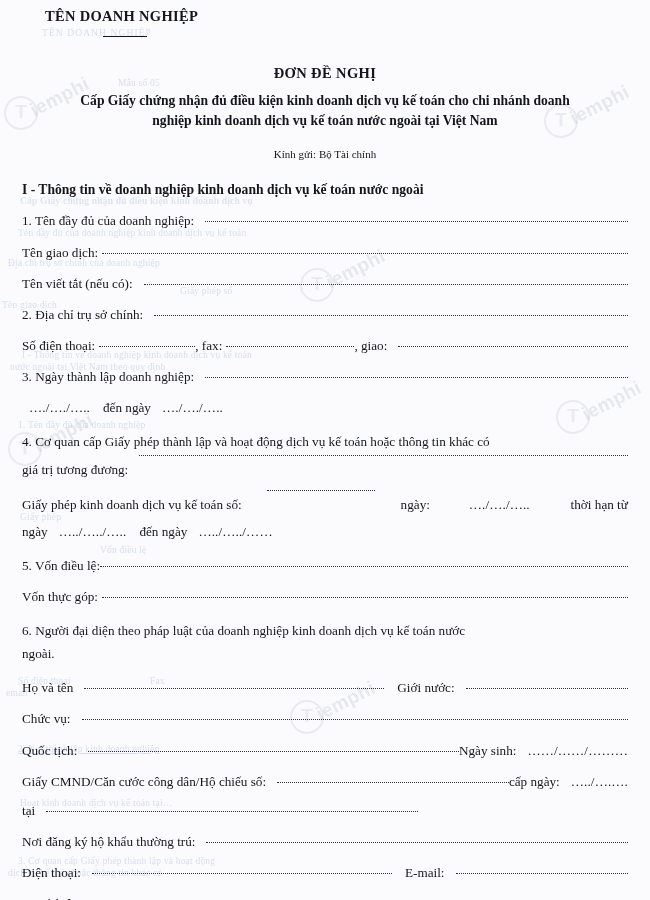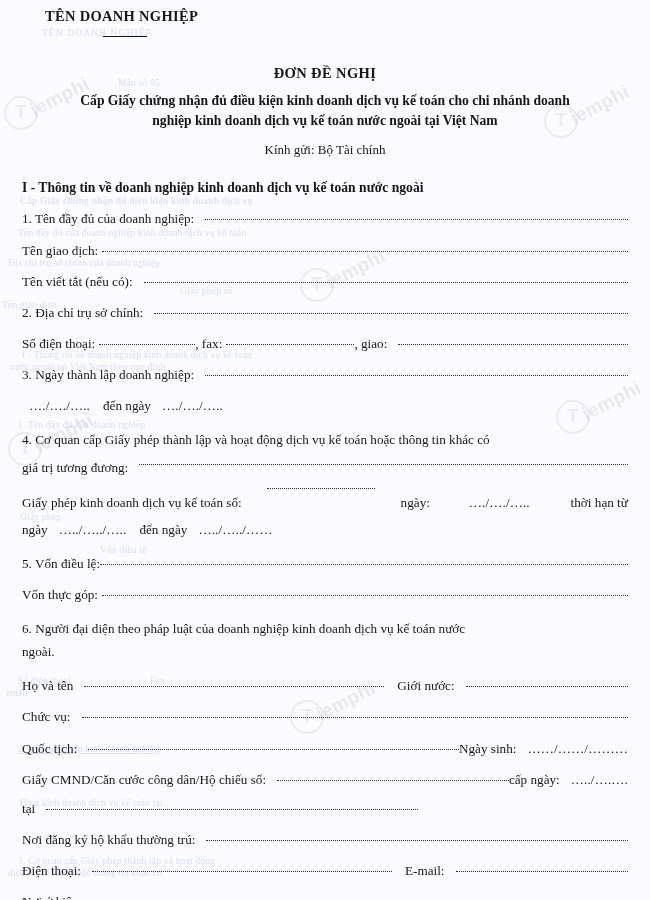--- a/index.html
+++ b/index.html
@@ -92,22 +92,22 @@
   }
   .doc-subtitle {
     text-align: center;
     font-weight: 700;
     font-size: 13.6px;
     line-height: 1.48;
     margin: 9px 8px 0 8px;
   }
   .addressee {
     text-align: center;
-    font-size: 13px;
-    margin-top: 11px;
+    font-size: 11px;
+    margin-top: 17px;
   }
 
   .section-heading {
     font-weight: 700;
     font-size: 13.6px;
     margin: 22px 0 0 0;
   }
 
   
   .row {
@@ -144,21 +144,21 @@
 
   
   .para {
     font-size: 13.2px;
     line-height: 1.75;
     margin-top: 14px;
     text-align: justify;
   }
   .para-row {
     display: flex;
-    align-items: center;
+    align-items: flex-start;
     font-size: 13.2px;
   }
   .justify-line {
     display: flex;
     justify-content: space-between;
     font-size: 13.2px;
     line-height: 1.75;
   }
   .justify-line > span { white-space: nowrap; }
   .cont-line {

